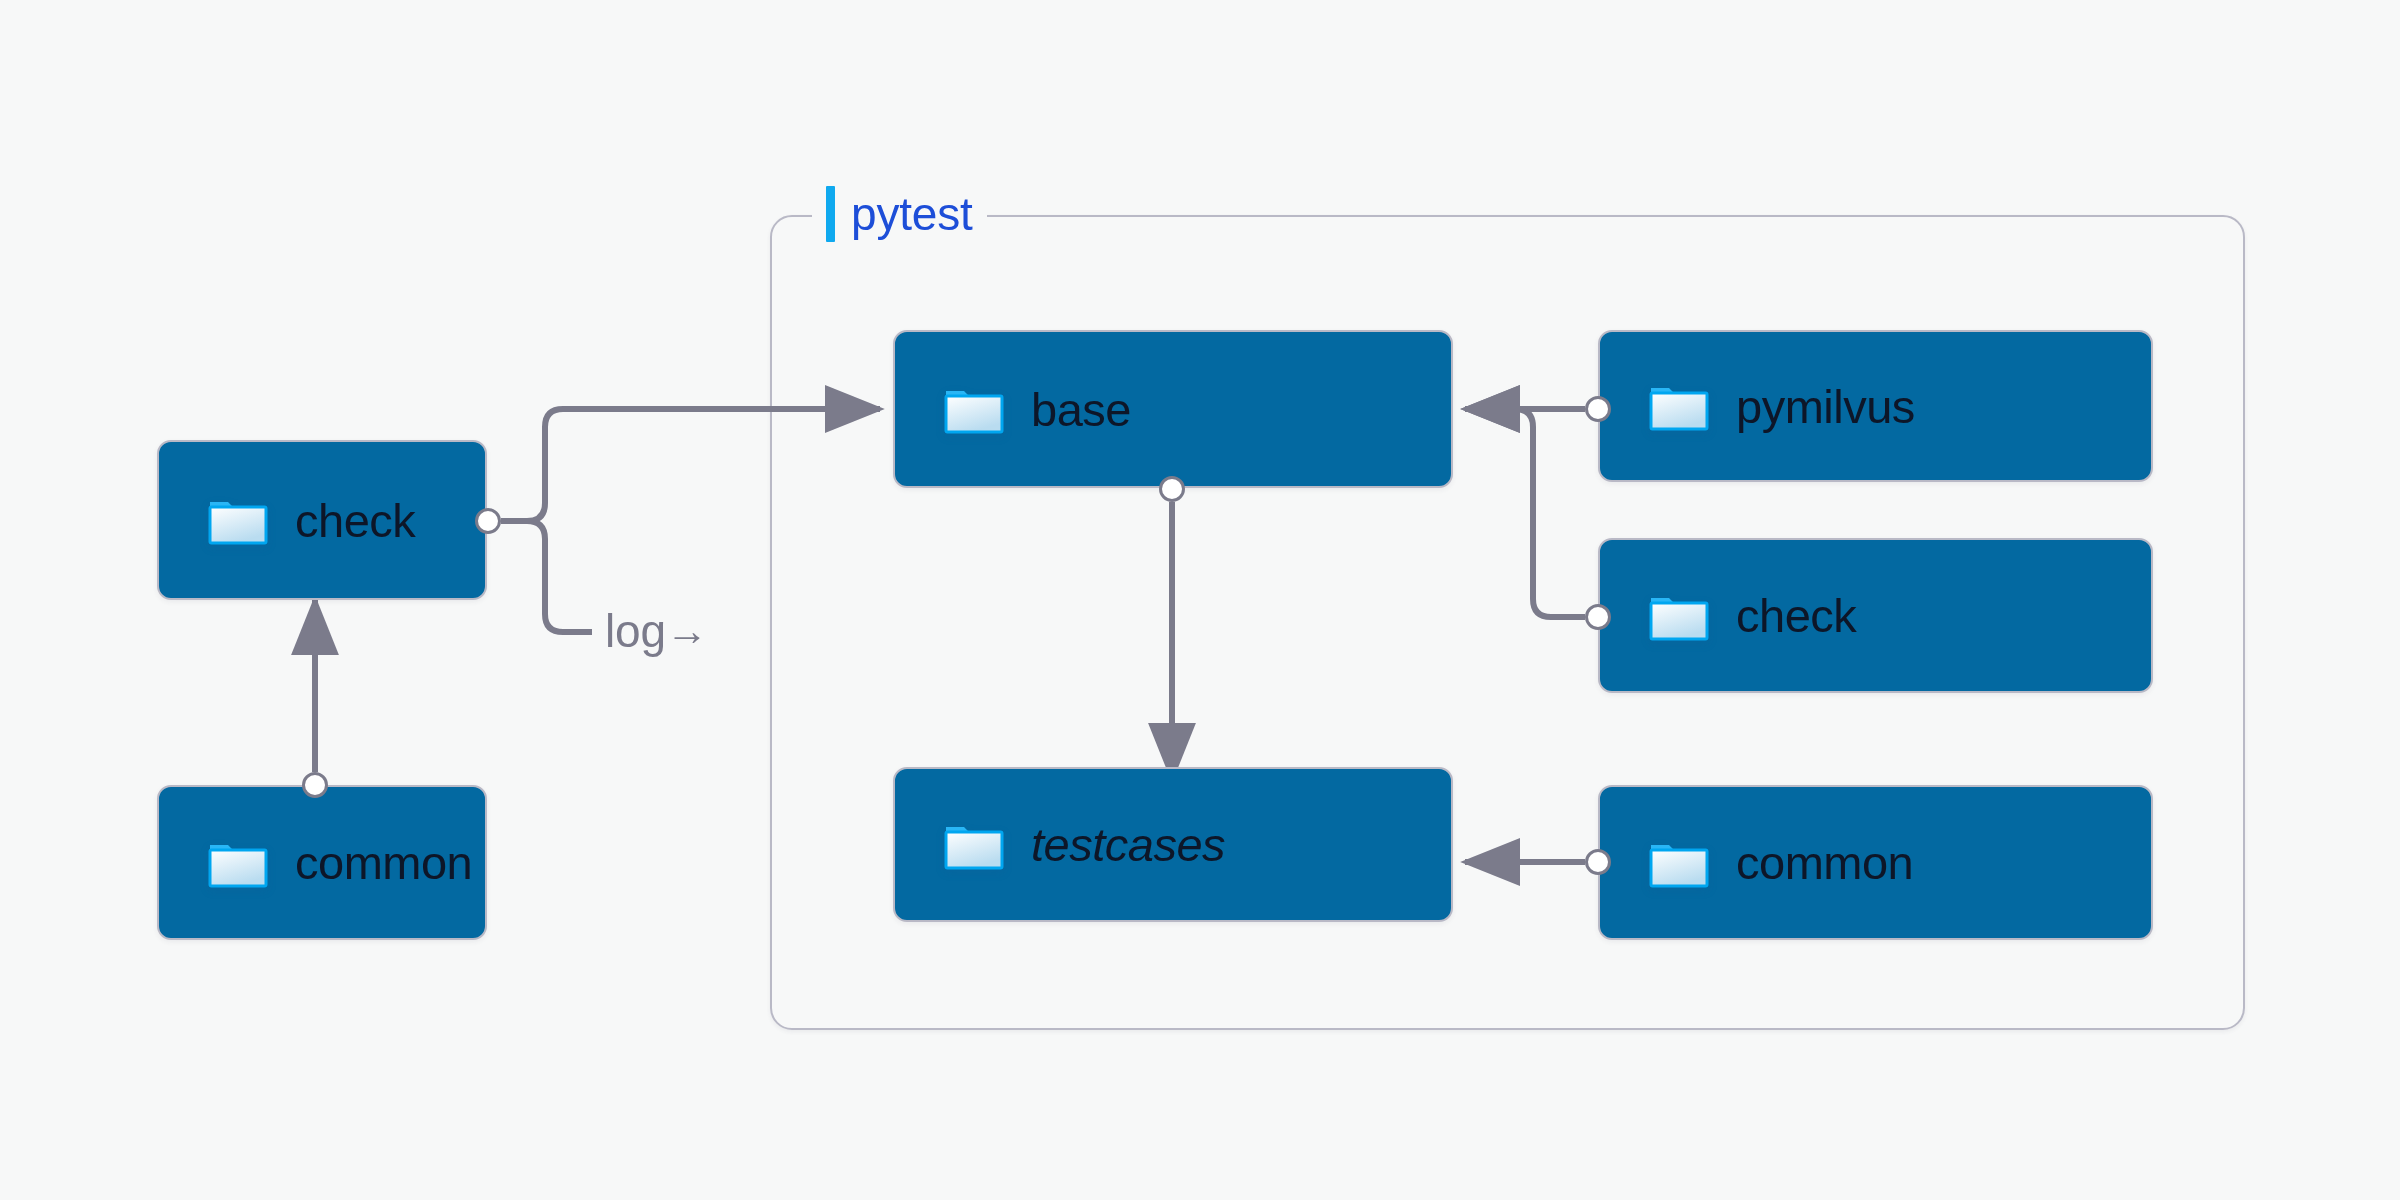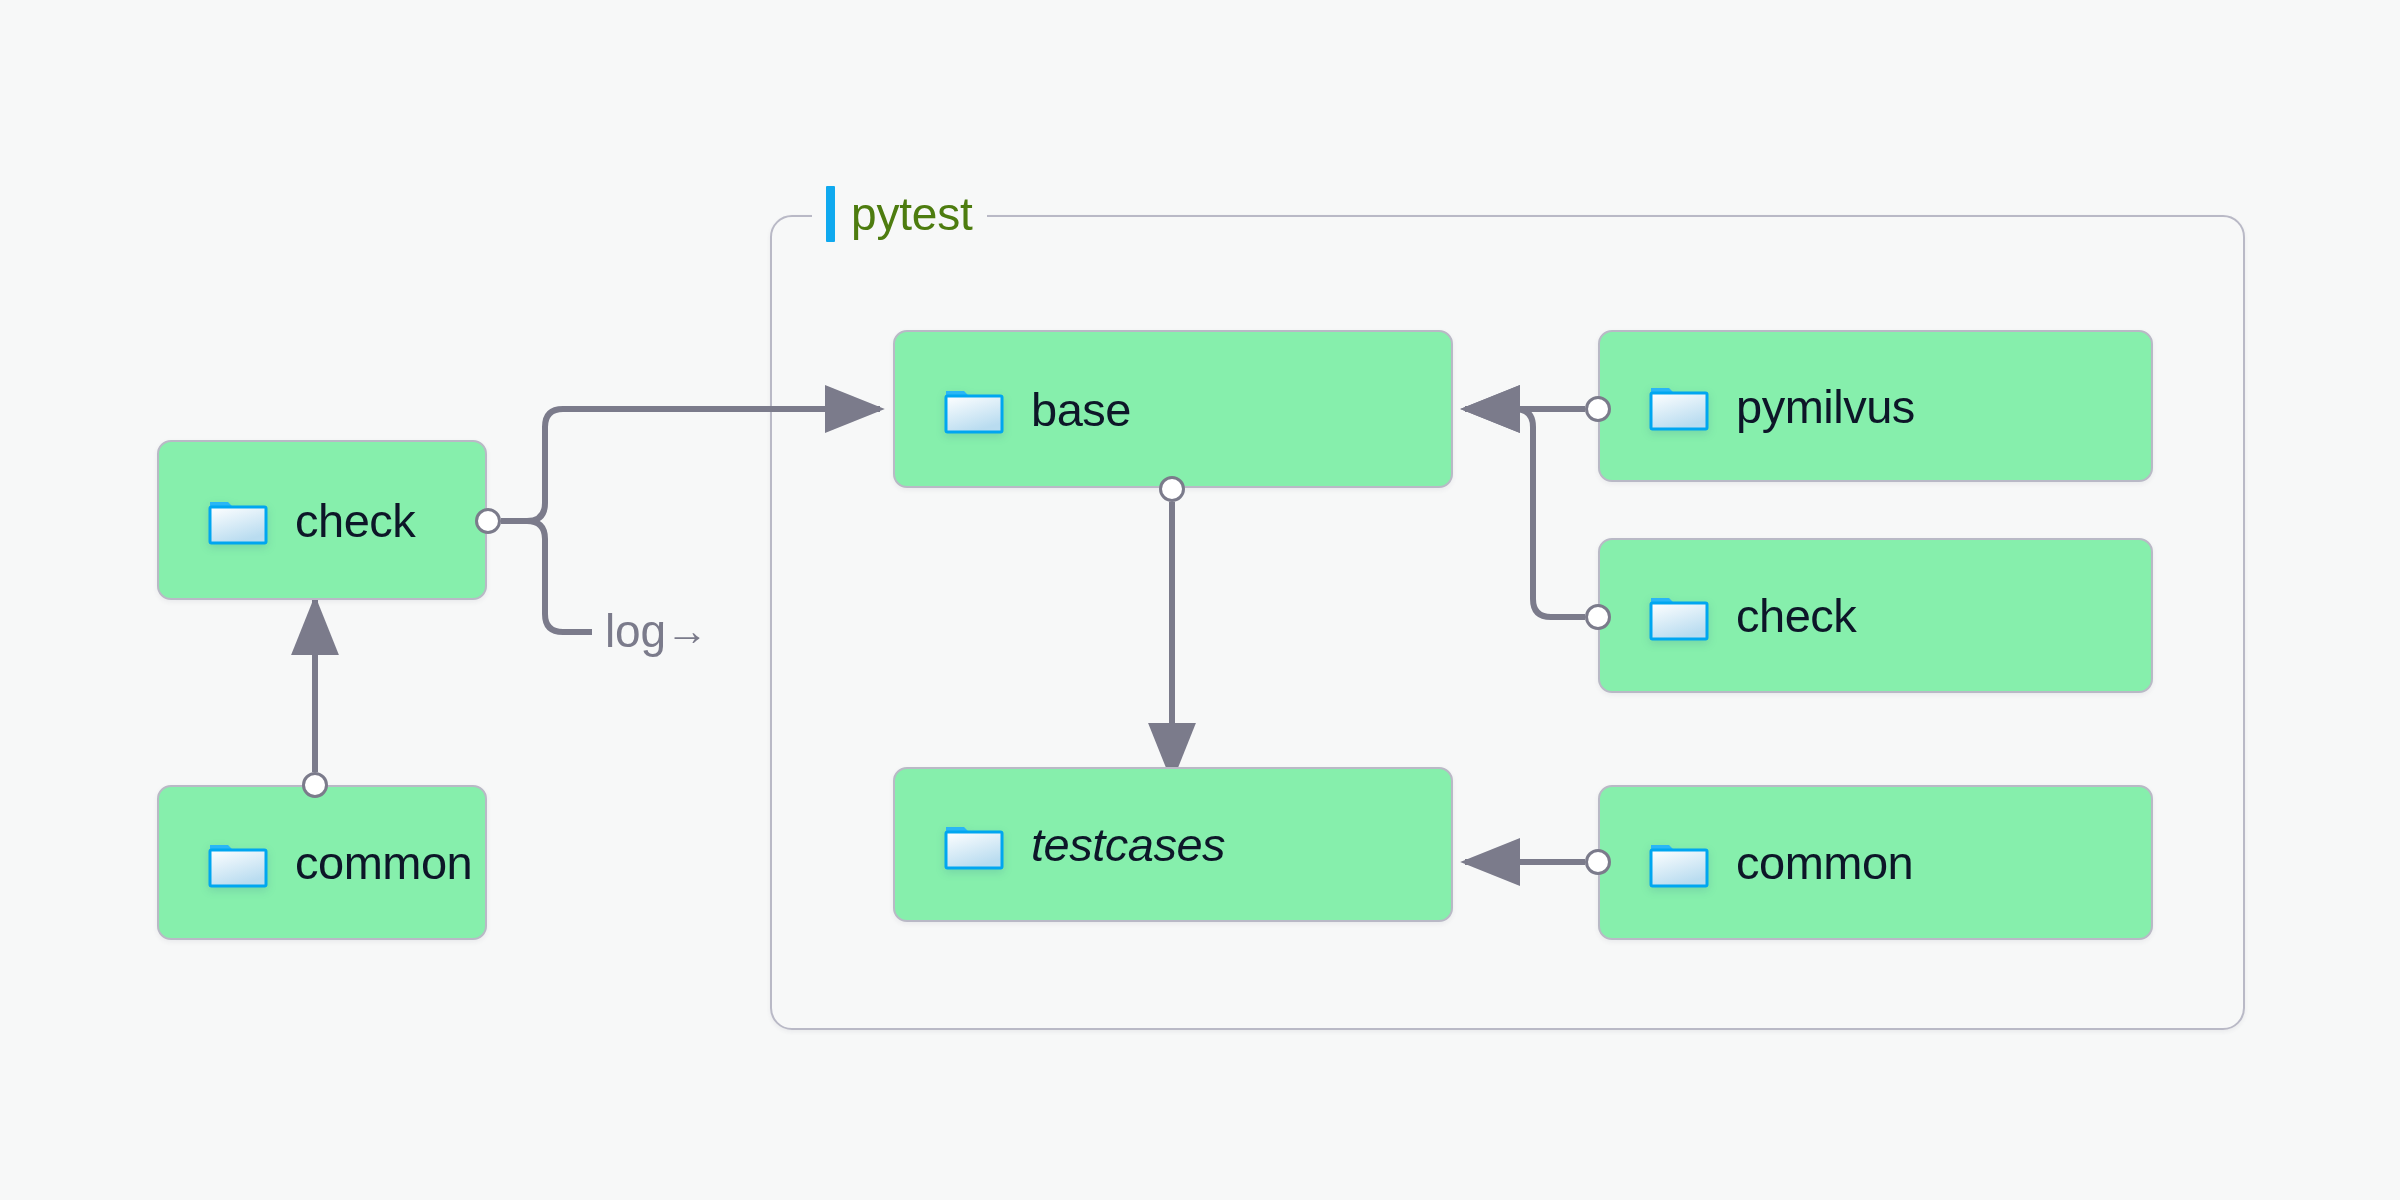--- a/index.html
+++ b/index.html
@@ -39,29 +39,29 @@
   }
   .group-accent-bar {
     width: 9px;
     height: 56px;
     background: #0fa9ef;
     border-radius: 1px;
     flex: none;
   }
   .group-label-text {
     font-size: 46px;
-    color: #4d7c0f;
+    color: #1d4ed8;
     letter-spacing: -0.2px;
     white-space: nowrap;
   }
 
   
   .node {
     position: absolute;
-    background: #86efac;
+    background: #0369a1;
     border: 2px solid #b9b9c6;
     border-radius: 14px;
     box-sizing: border-box;
     display: flex;
     align-items: center;
     box-shadow: 0 2px 5px rgba(60,60,90,0.07);
     z-index: 4;
   }
   .node-inner {
     display: flex;

